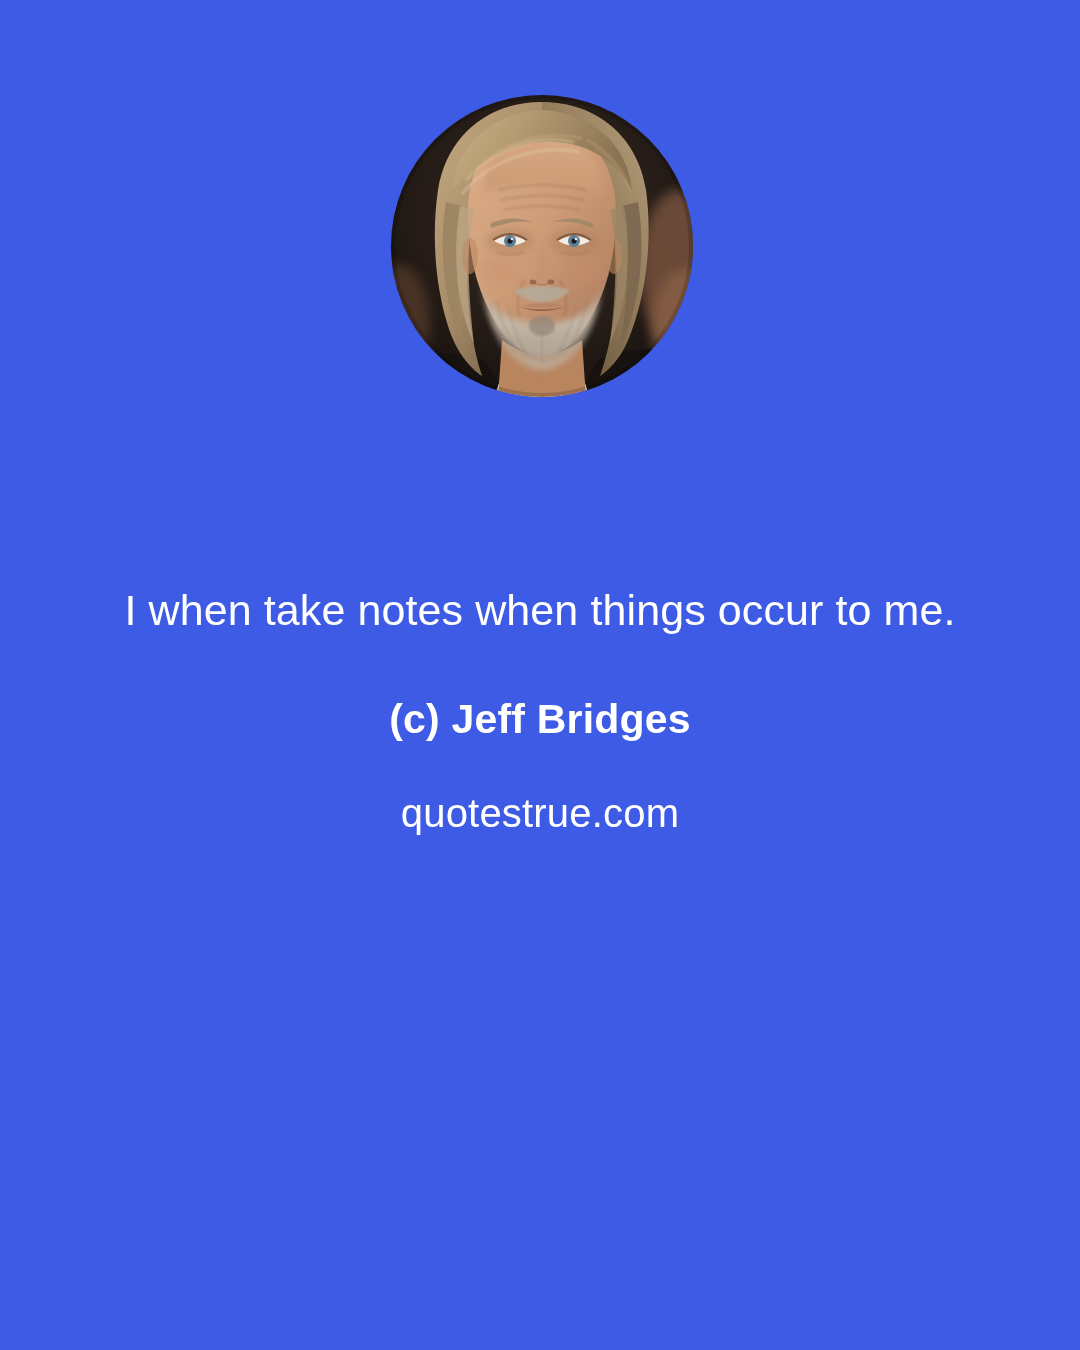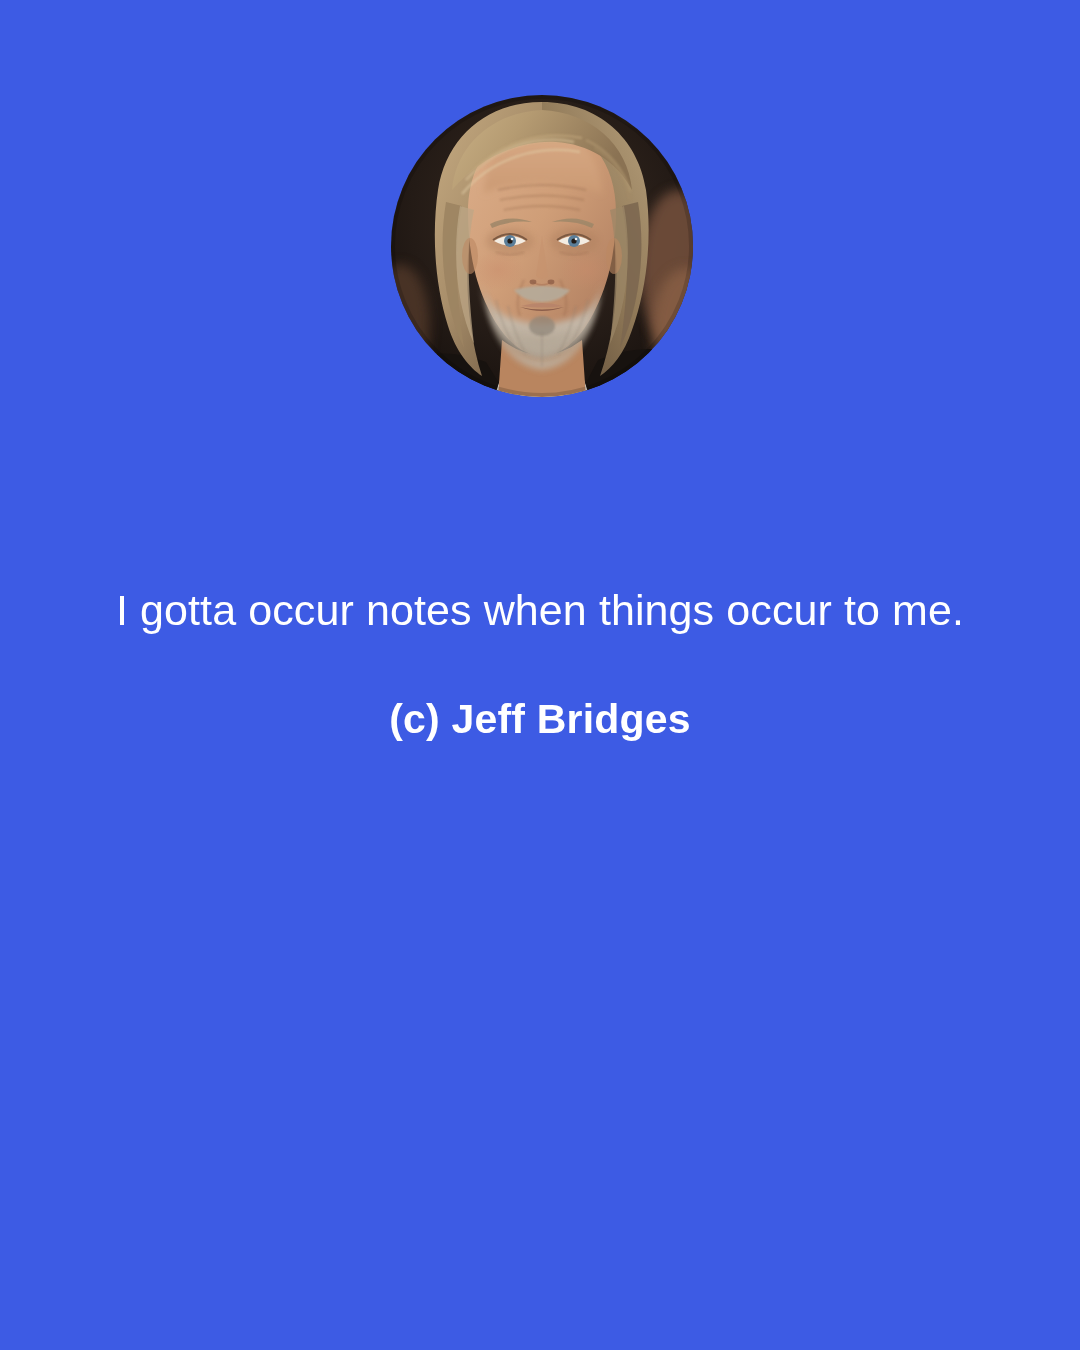--- a/index.html
+++ b/index.html
@@ -297,17 +297,18 @@
 
         <ellipse cx="80" cy="162" rx="8" ry="18" fill="#bd8862" opacity="0.6"></ellipse>
         <ellipse cx="224" cy="162" rx="8" ry="18" fill="#bd8862" opacity="0.6"></ellipse>
 
         <circle cx="152" cy="152" r="151" fill="none" stroke="#000000" stroke-opacity="0.16" stroke-width="8"></circle>
       </g>
     </svg>
   </div>
 
   <div class="text-block">
-    <p class="quote-text">I gotta occur notes when things occur to me.</p>
+    <p class="quote-text">I when take notes when things occur to me.</p>
     <p class="author-text">(c) Jeff Bridges</p>
+    <p class="site-text">quotestrue.com</p>
   </div>
 
 </div>
 
 </body></html>

